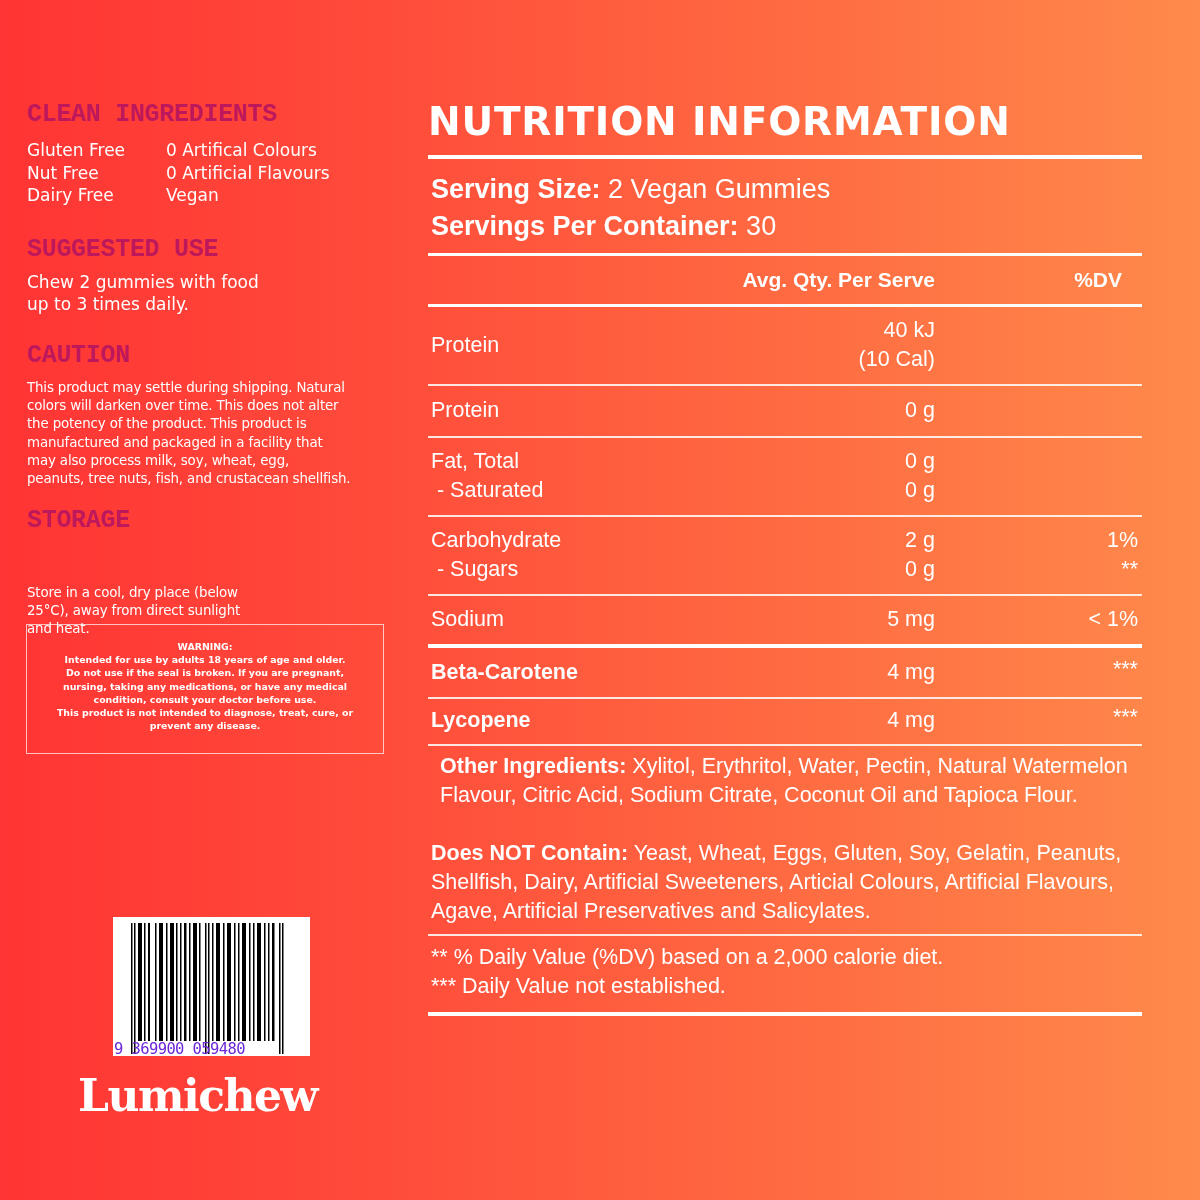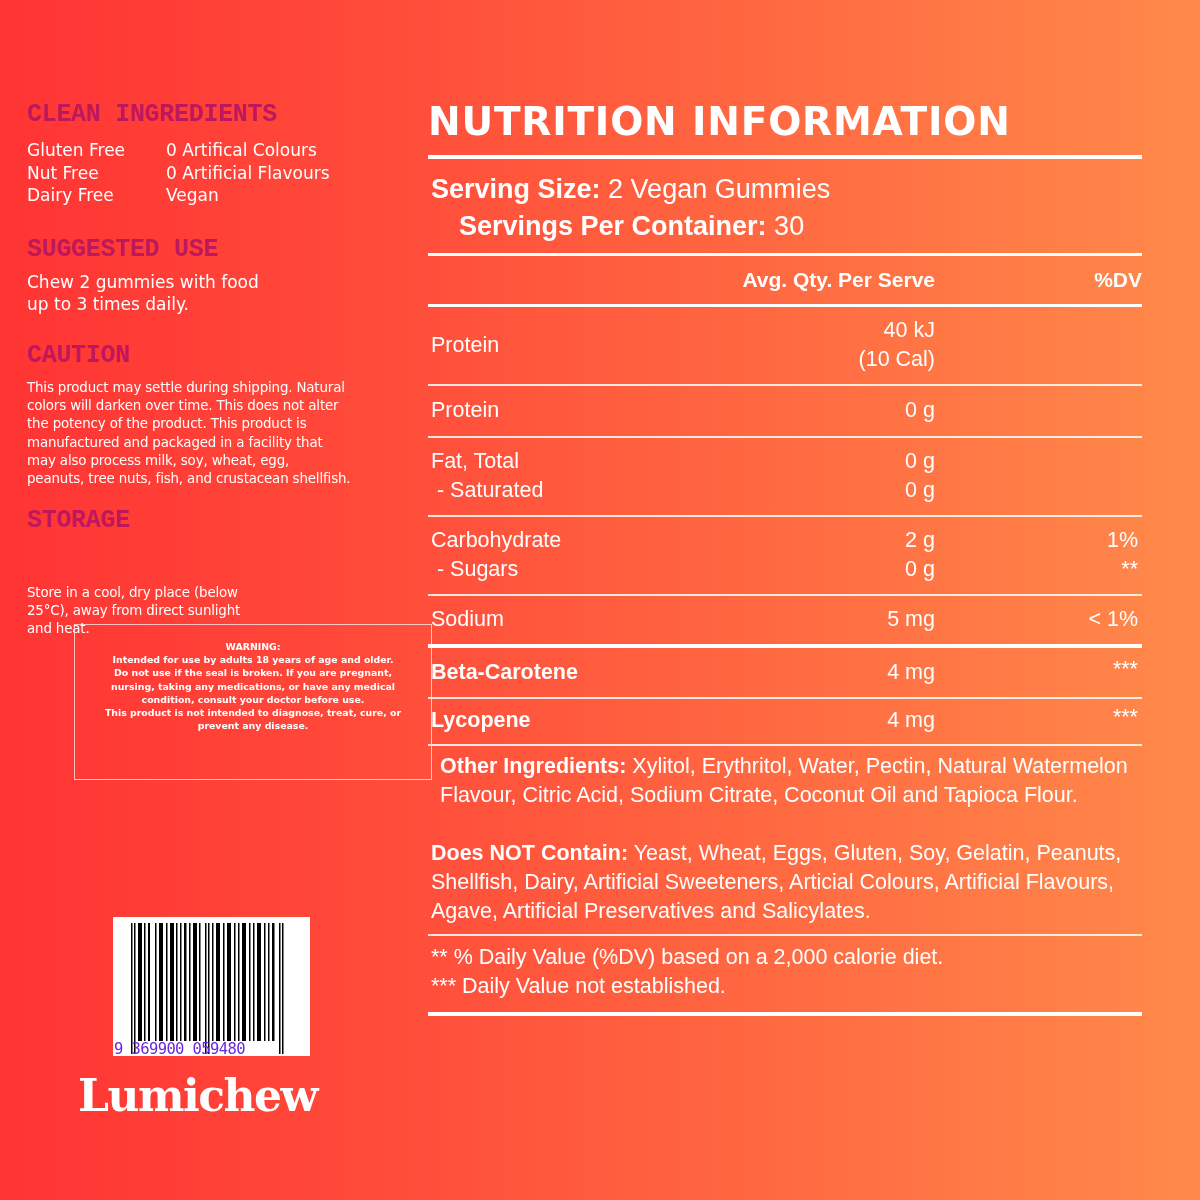--- a/index.html
+++ b/index.html
@@ -62,29 +62,28 @@
       font-size: 13.4px;
       line-height: 18.2px;
       letter-spacing: -0.15px;
       margin-top: 40px;
     }
     .warning-box {
       position: absolute;
       left: 26px;
       top: 624px;
       width: 358px;
-      height: 156px;
+      height: 130px;
       border: 1px solid rgba(255,255,255,0.7);
       text-align: center;
       padding-top: 15px;
       font-family: "DejaVu Sans", sans-serif;
       font-weight: bold;
       font-size: 9.4px;
       line-height: 13.2px;
-      margin-left: 48px;
     }
     .warning-box .line { display: block; white-space: nowrap; }
 
     .barcode {
       position: absolute;
       left: 113px;
       top: 917px;
       width: 197px;
       height: 139px;
       background: #fff;
@@ -276,28 +275,28 @@
 </section>
 
 <section>
   <h1 class="nut-title">NUTRITION INFORMATION</h1>
   <div class="rule thick" style="top:155px;"></div>
 
   <div class="serving" style="top:172px;">
     <b>Serving Size:</b>
     <span>2 Vegan Gummies</span>
   </div>
-  <div class="serving" style="top:209px;margin-left:28px;">
+  <div class="serving" style="top:209px;">
     <b>Servings Per Container:</b>
     <span>30</span>
   </div>
   <div class="rule med" style="top:253px;"></div>
 
   <div class="col-head" style="right:265px;">Avg. Qty. Per Serve</div>
-  <div class="col-head" style="right:58px;">%DV</div>
+  <div class="col-head" style="right:78px;">%DV</div>
   <div class="rule med" style="top:304px;"></div>
 
   <div class="row-label" style="top:331px;">Protein</div>
   <div class="row-qty" style="top:316px;">40 kJ</div>
   <div class="row-qty" style="top:345px;">(10 Cal)</div>
   <div class="rule thin" style="top:384px;"></div>
 
   <div class="row-label" style="top:396px;">Protein</div>
   <div class="row-qty" style="top:396px;">0 g</div>
   <div class="rule thin" style="top:436px;"></div>

